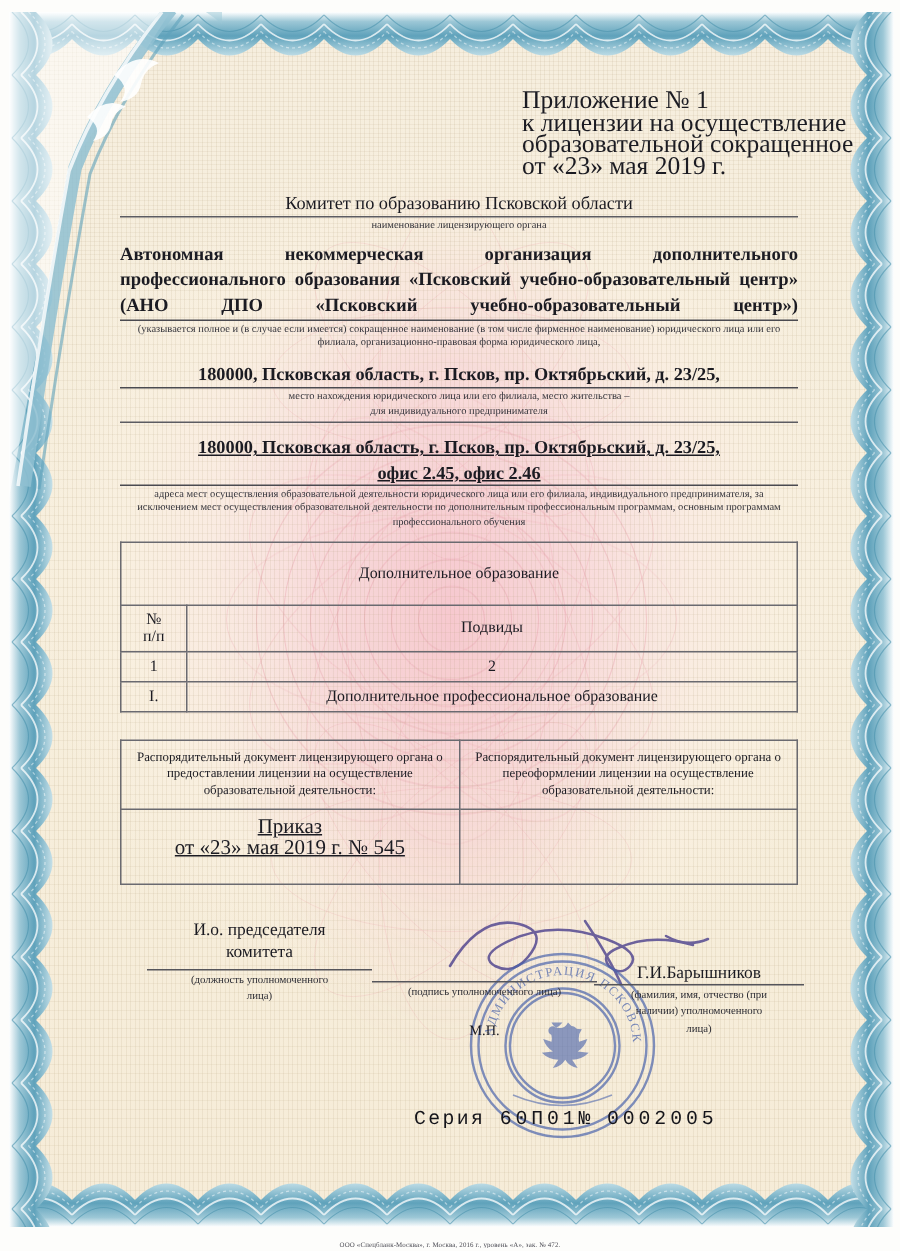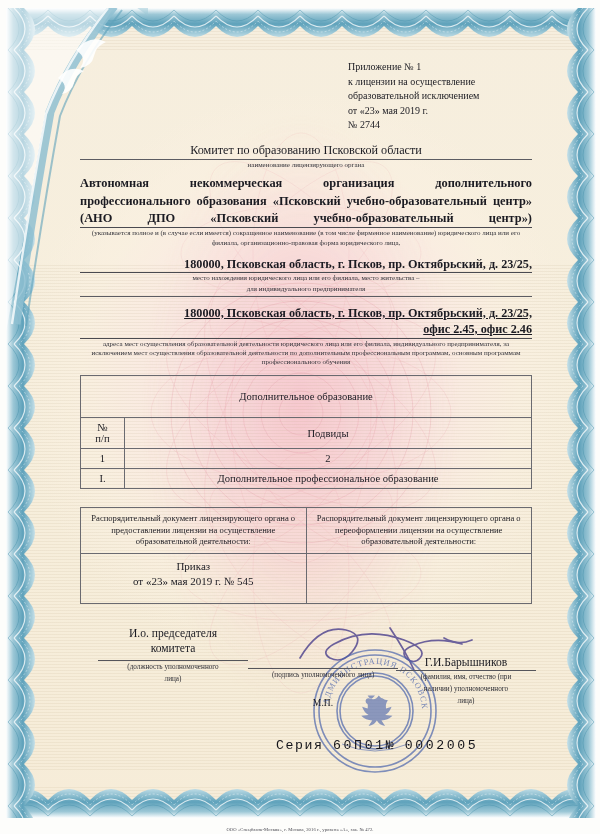--- a/index.html
+++ b/index.html
@@ -61,21 +61,21 @@
     pointer-events: none;
   }
 
   
   #content {
     position: absolute;
     left: 74px; top: 52px; width: 452px;
     color: #1b1b22;
   }
 
-  .hdr { text-align: left; margin-left: 268px; font-size: 10px; line-height: 14.6px; }
+  .hdr { text-align: left; margin-left: 268px; font-size: 17px; line-height: 14.6px; }
   .hdr div { white-space: nowrap; }
 
   .org-block { margin-top: 10px; }
 
   .lic-organ {
     text-align: center; font-size: 12.2px;
     padding-bottom: 1px;
     border-bottom: 1px solid #5c5c62;
   }
   .caption {
@@ -88,21 +88,21 @@
 
   .org-name {
     font-weight: bold; font-size: 12.4px; line-height: 17.4px;
     text-align: justify; text-align-last: justify;
     padding-top: 5px;
     border-bottom: 1px solid #4a4a50;
   }
 
   .addr {
     font-weight: bold; font-size: 12.2px; line-height: 16.5px;
-    text-align: right; padding-top: 8px;
+    text-align: center; padding-top: 8px;
     border-bottom: 1px solid #4a4a50;
   }
   .addr.uline span { text-decoration: underline; }
 
   
   .tbl { width: 100%; border-collapse: collapse; }
   .tbl td {
     border: 1px solid #6a6a70;
     font-size: 10.6px;
     text-align: center;
@@ -118,22 +118,22 @@
   .r-sub td { height: 20px; }
   .r-idx td { height: 14px; }
 
   #t-doc { margin-top: 18px; }
   #t-doc td.dhead {
     font-size: 8.6px; line-height: 11.2px;
     padding: 5px 6px; height: 46px;
     vertical-align: top; width: 50%;
   }
   #t-doc td.dbody {
-    font-size: 11px; line-height: 14.4px;
-    height: 50px; vertical-align: top; padding-top: 5px;
+    font-size: 14px; line-height: 14.4px;
+    height: 50px; vertical-align: top; padding-top: 5px; text-decoration: underline;
   }
 
   
   #sig { margin-top: 22px; position: relative; height: 112px; }
   .sig-col { position: absolute; text-align: center; }
   #sig-left  { left: 18px;  width: 150px; }
   #sig-mid   { left: 168px; width: 150px; }
   #sig-right { left: 316px; width: 140px; }
 
   .sig-title { font-size: 11.6px; line-height: 15px; }
@@ -302,23 +302,22 @@
         <path d="M60,76 q12,-14 26,-7 q-9,4 -10,12 q-2,9 -12,11 q7,-9 -4,-16 z"></path>
       </g>
       <path d="M128,0 L150,0 L150,14 Q138,4 128,0 Z" fill="#9cc7d6" opacity=".5"></path>
     </svg>
 
     <div id="content">
 
       <div class="hdr">
         <div>Приложение № 1</div>
         <div>к лицензии на осуществление</div>
-        <div>образовательной исключением</div>
+        <div>образовательной сокращенное</div>
         <div>от «23» мая 2019 г.</div>
-        <div>№ 2744</div>
       </div>
 
       <div class="org-block">
         <div class="lic-organ">Комитет по образованию Псковской области</div>
         <div class="caption">наименование лицензирующего органа</div>
         <div class="org-name">Автономная некоммерческая организация дополнительного профессионального образования «Псковский учебно-образовательный центр» (АНО ДПО «Псковский учебно-образовательный центр»)</div>
         <div class="caption">(указывается полное и (в случае если имеется) сокращенное наименование (в том числе фирменное наименование) юридического лица или его филиала, организационно-правовая форма юридического лица,</div>
       </div>
 
       <div class="addr">

